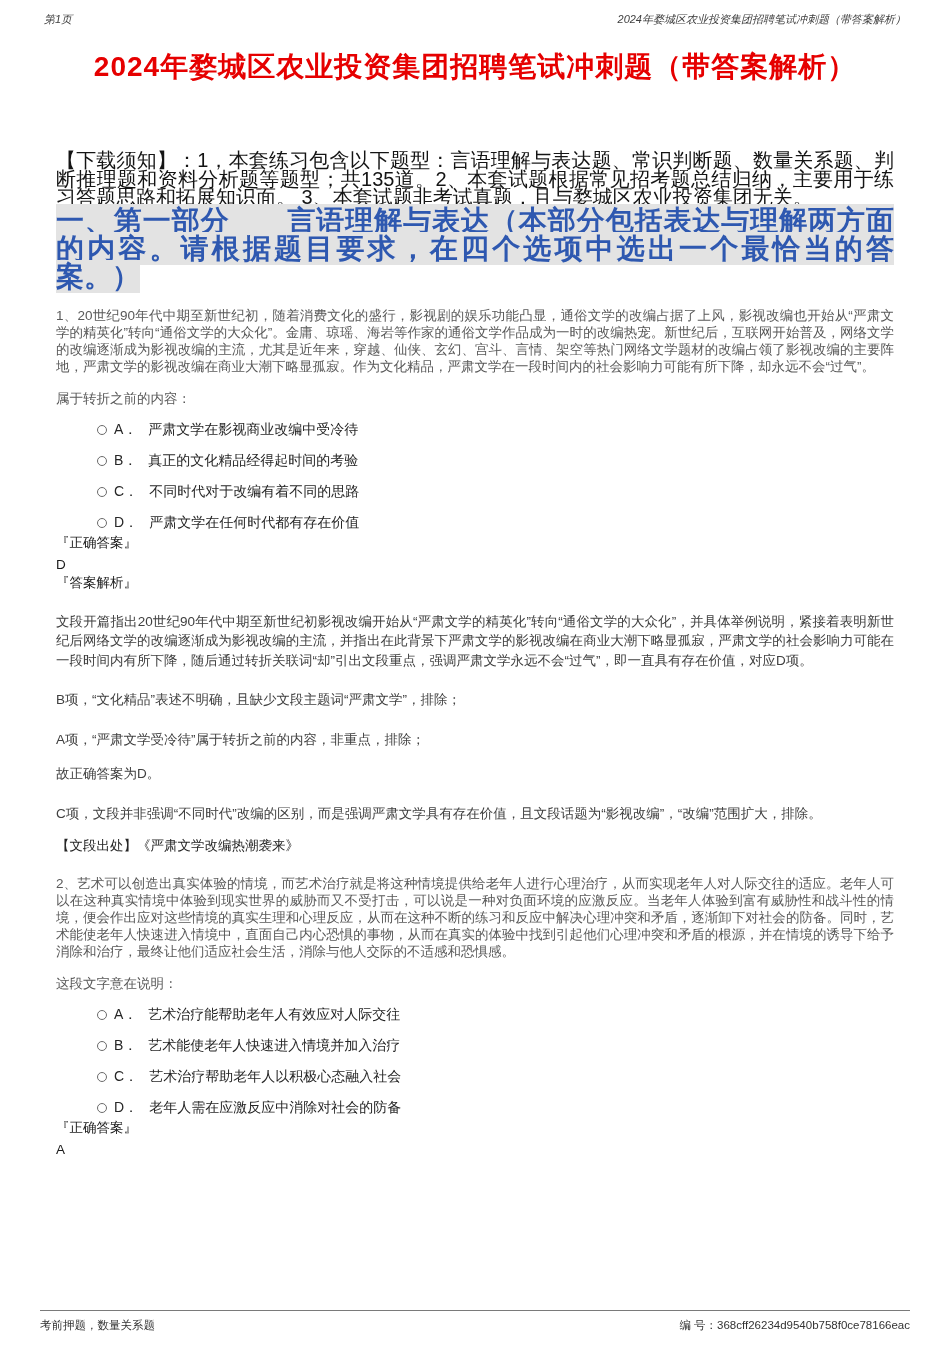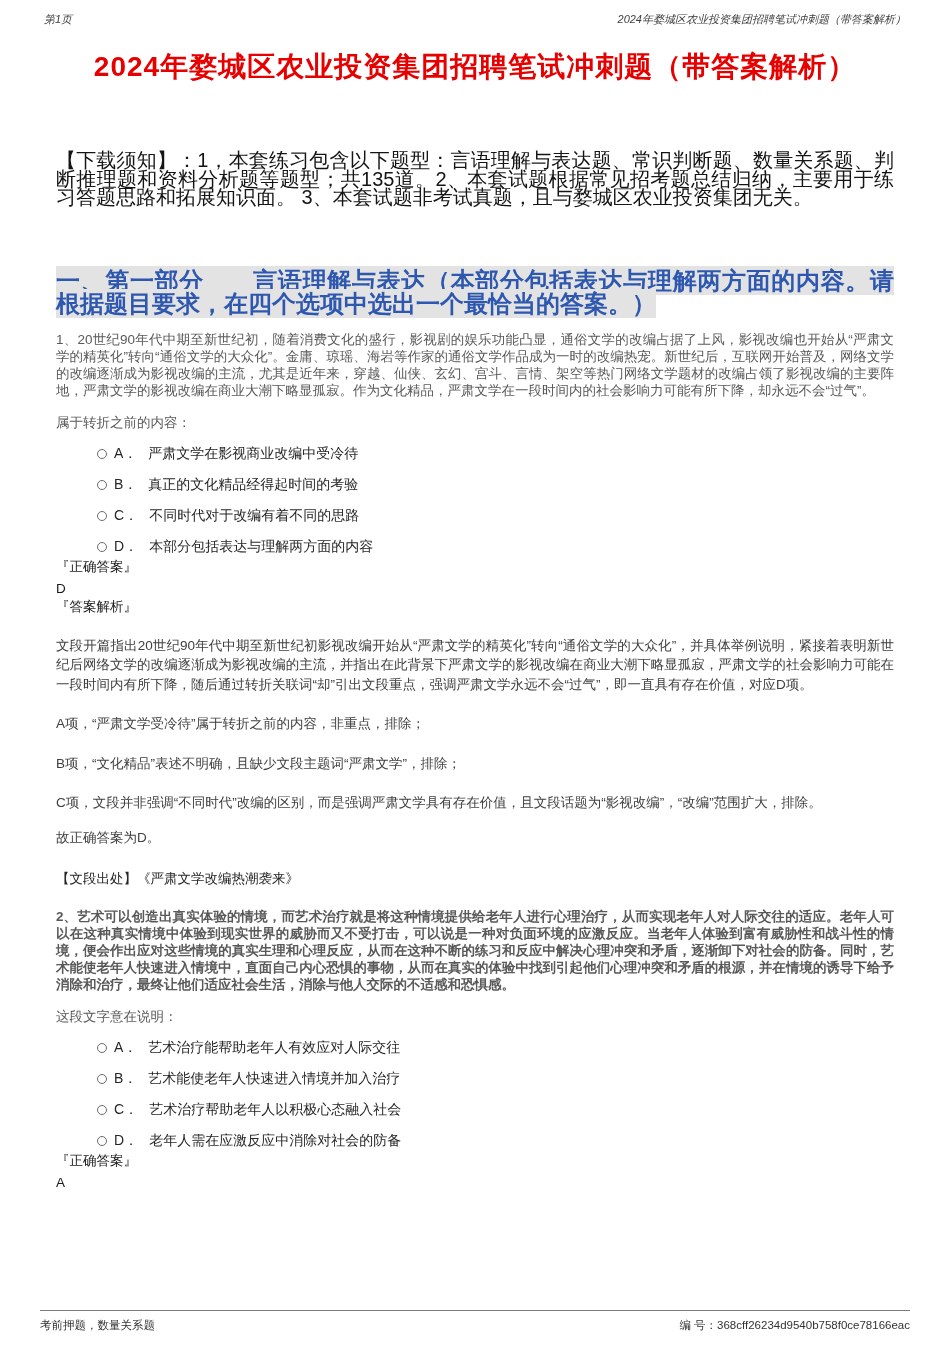--- a/index.html
+++ b/index.html
@@ -34,23 +34,22 @@
 
   .notice {
     margin-top: 68px;
     font-size: 20px;
     line-height: 18.5px;
     color: #141414;
     text-align: justify;
   }
 
   .section-heading {
-    margin-top: 62px;
-    font-size: 24px;
-    line-height: 23px;
+    font-size: 28px;
+    line-height: 28px;
     font-weight: bold;
     text-align: justify;
   }
   .section-heading .hl {
     color: #2e58b0;
     background: #e3e3e3;
     padding: 1px 0;
   }
 
   .stem {
@@ -90,21 +89,21 @@
   .ans-value { margin-top: 5px; font-size: 13.5px; color: #1a1a1a; }
 
   .analysis {
     margin-top: 20px;
     font-size: 13.5px;
     line-height: 19.5px;
     color: #404040;
     text-align: justify;
   }
   .conclusion { margin-top: 15px; }
-  .source { margin-top: 23px; font-size: 13.5px; color: #262626; }
+  .source { margin-top: 14px; font-size: 13.5px; color: #262626; }
 
   .page-footer {
     position: absolute;
     left: 40px;
     right: 40px;
     bottom: 12px;
     border-top: 1px solid #7a7a7a;
     padding-top: 7px;
     display: flex;
     justify-content: space-between;
@@ -144,38 +143,38 @@
         <span class="opt-text">真正的文化精品经得起时间的考验</span>
       </div>
       <div class="option">
         <span class="radio"></span>
         <span class="opt-label">C．</span>
         <span class="opt-text">不同时代对于改编有着不同的思路</span>
       </div>
       <div class="option">
         <span class="radio"></span>
         <span class="opt-label">D．</span>
-        <span class="opt-text">本部分包括表达与理解两方面的内容</span>
+        <span class="opt-text">严肃文学在任何时代都有存在价值</span>
       </div>
     </div>
 
     <p class="ans-label">『正确答案』</p>
     <p class="ans-value">D</p>
     <p class="ans-label">『答案解析』</p>
 
     <p class="analysis">文段开篇指出20世纪90年代中期至新世纪初影视改编开始从“严肃文学的精英化”转向“通俗文学的大众化”，并具体举例说明，紧接着表明新世纪后网络文学的改编逐渐成为影视改编的主流，并指出在此背景下严肃文学的影视改编在商业大潮下略显孤寂，严肃文学的社会影响力可能在一段时间内有所下降，随后通过转折关联词“却”引出文段重点，强调严肃文学永远不会“过气”，即一直具有存在价值，对应D项。</p>
+    <p class="analysis">B项，“文化精品”表述不明确，且缺少文段主题词“严肃文学”，排除；</p>
     <p class="analysis">A项，“严肃文学受冷待”属于转折之前的内容，非重点，排除；</p>
-    <p class="analysis">B项，“文化精品”表述不明确，且缺少文段主题词“严肃文学”，排除；</p>
+    <p class="analysis conclusion">故正确答案为D。</p>
     <p class="analysis">C项，文段并非强调“不同时代”改编的区别，而是强调严肃文学具有存在价值，且文段话题为“影视改编”，“改编”范围扩大，排除。</p>
-    <p class="analysis conclusion">故正确答案为D。</p>
     <p class="source">【文段出处】《严肃文学改编热潮袭来》</p>
   </section>
 
   <section>
-    <p class="stem" style="margin-top:20px;font-weight:bold;">2、艺术可以创造出真实体验的情境，而艺术治疗就是将这种情境提供给老年人进行心理治疗，从而实现老年人对人际交往的适应。老年人可以在这种真实情境中体验到现实世界的威胁而又不受打击，可以说是一种对负面环境的应激反应。当老年人体验到富有威胁性和战斗性的情境，便会作出应对这些情境的真实生理和心理反应，从而在这种不断的练习和反应中解决心理冲突和矛盾，逐渐卸下对社会的防备。同时，艺术能使老年人快速进入情境中，直面自己内心恐惧的事物，从而在真实的体验中找到引起他们心理冲突和矛盾的根源，并在情境的诱导下给予消除和治疗，最终让他们适应社会生活，消除与他人交际的不适感和恐惧感。</p>
+    <p class="stem" style="margin-top:20px;">2、艺术可以创造出真实体验的情境，而艺术治疗就是将这种情境提供给老年人进行心理治疗，从而实现老年人对人际交往的适应。老年人可以在这种真实情境中体验到现实世界的威胁而又不受打击，可以说是一种对负面环境的应激反应。当老年人体验到富有威胁性和战斗性的情境，便会作出应对这些情境的真实生理和心理反应，从而在这种不断的练习和反应中解决心理冲突和矛盾，逐渐卸下对社会的防备。同时，艺术能使老年人快速进入情境中，直面自己内心恐惧的事物，从而在真实的体验中找到引起他们心理冲突和矛盾的根源，并在情境的诱导下给予消除和治疗，最终让他们适应社会生活，消除与他人交际的不适感和恐惧感。</p>
     <p class="prompt">这段文字意在说明：</p>
 
     <div class="options">
       <div class="option">
         <span class="radio"></span>
         <span class="opt-label">A．</span>
         <span class="opt-text">艺术治疗能帮助老年人有效应对人际交往</span>
       </div>
       <div class="option">
         <span class="radio"></span>

